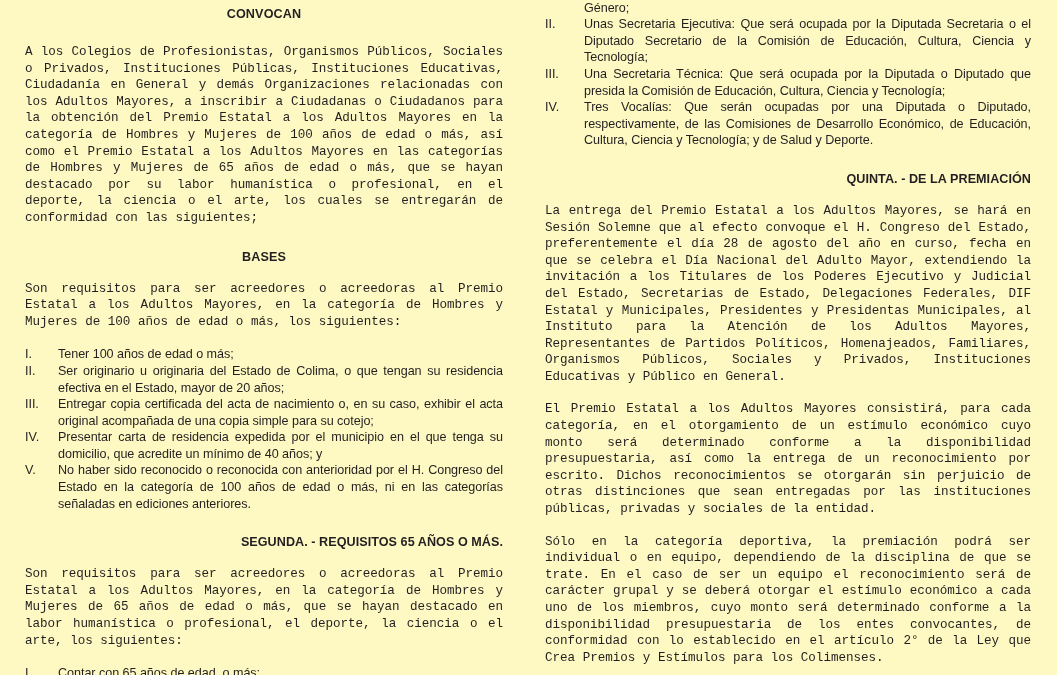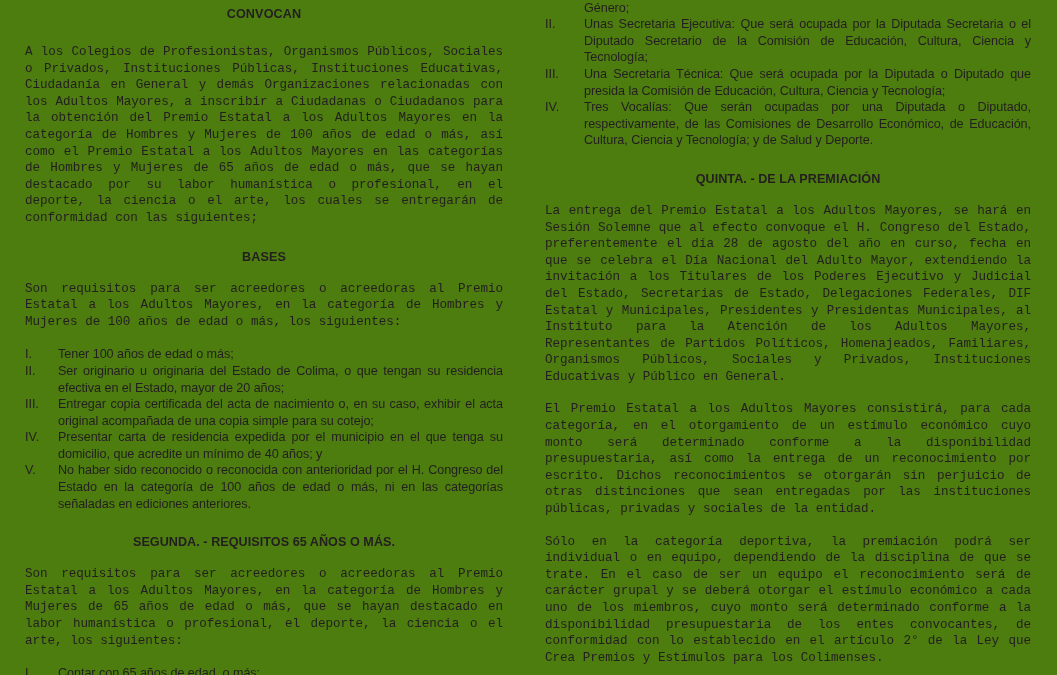--- a/index.html
+++ b/index.html
@@ -12,21 +12,21 @@
     height: 675px;
     overflow: hidden;
     font-family: "Liberation Sans", sans-serif;
     color: #231f20;
   }
   .page {
     position: relative;
     width: 1057px;
     height: 675px;
     overflow: hidden;
-    background: #4d7c0f;
+    background: #fef9c3;
   }
   .col {
     position: absolute;
     top: 0;
     overflow: hidden;
   }
   .col-left {
     left: 25px;
     width: 478px;
     height: 675px;
@@ -42,21 +42,21 @@
 
   .heading-center {
     text-align: center;
     font-weight: bold;
     font-size: 12.6px;
     line-height: 16px;
     letter-spacing: 0.15px;
     margin: 0;
   }
   .heading-left {
-    text-align: center;
+    text-align: right;
     font-weight: bold;
     font-size: 12.6px;
     line-height: 16px;
     letter-spacing: 0.05px;
     margin: 0;
   }
   p.body-text {
     margin: 0;
     text-align: justify;
     font-size: 12.6px;

